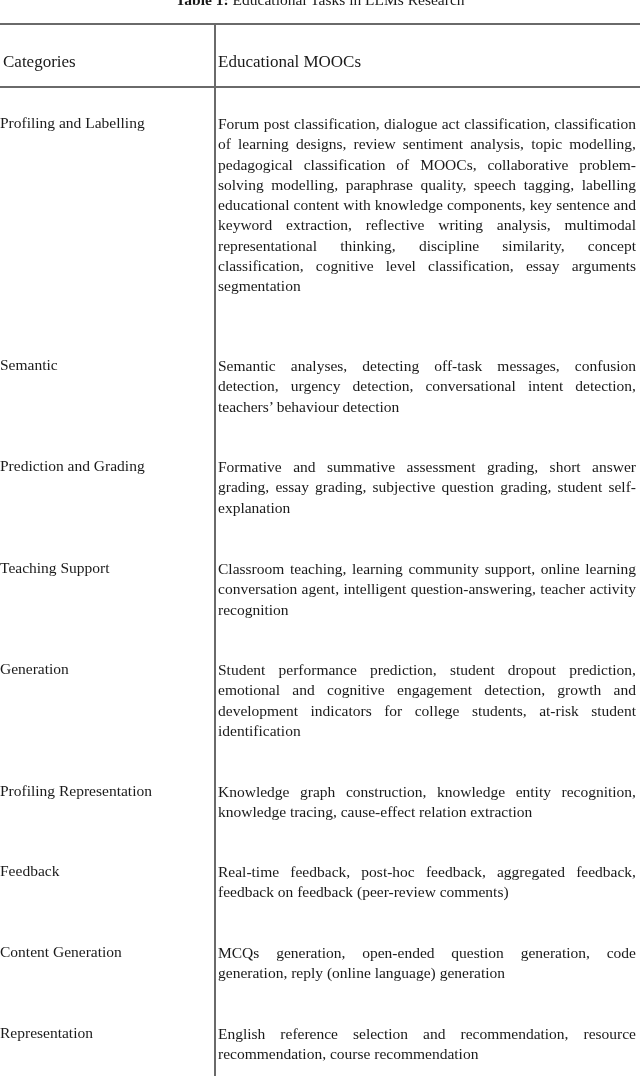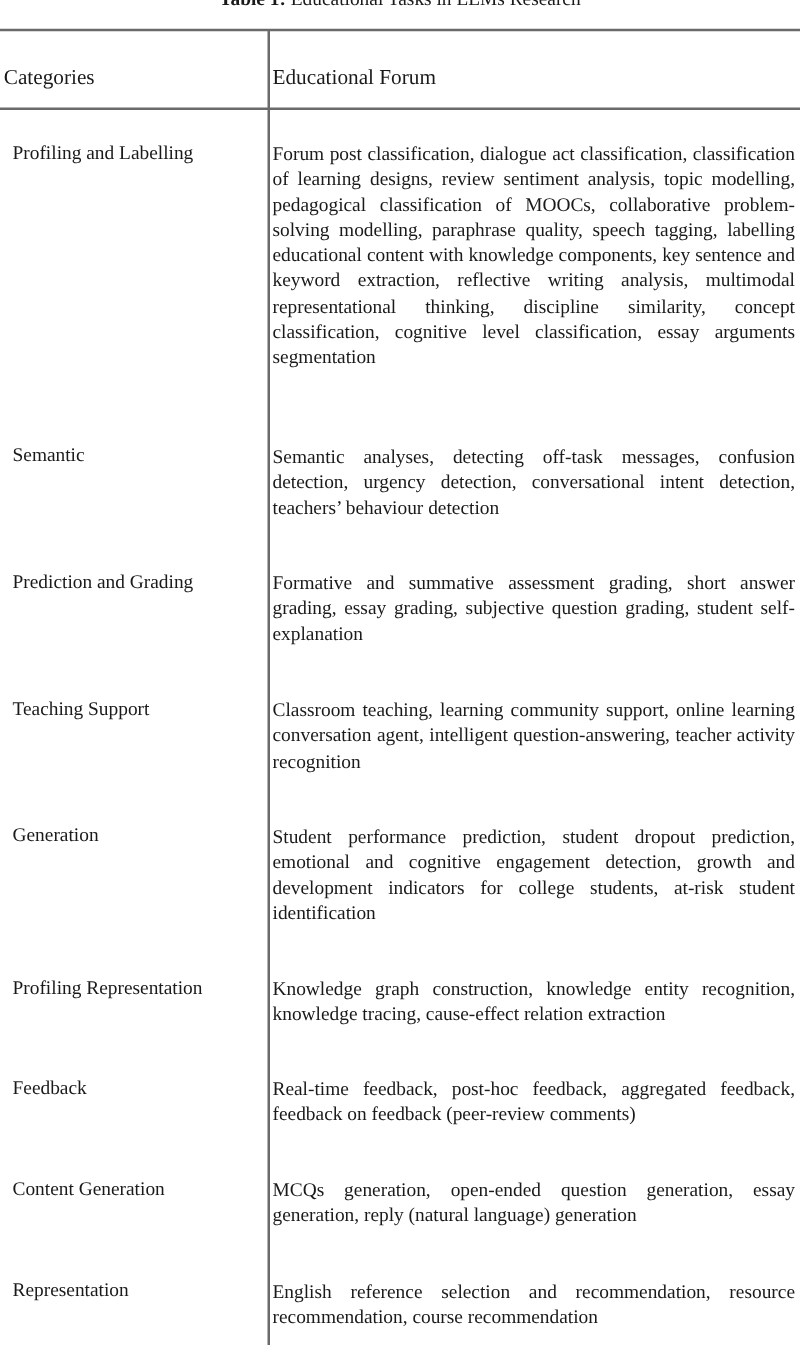--- a/index.html
+++ b/index.html
@@ -8,39 +8,39 @@
   .caption { position:absolute; top:-9px; left:0; width:640px; text-align:center;
              font-size:15.5px; font-family:"Liberation Serif", serif; }
   .caption b { font-weight:bold; }
   .rule-top { position:absolute; left:0; top:23px; width:640px; height:2px; background:#6a6a6a; }
   .rule-head { position:absolute; left:0; top:86px; width:640px; height:2px; background:#6a6a6a; }
   .vline { position:absolute; left:214px; top:24px; width:2px; height:1052px; background:#6a6a6a; }
   .hdr { position:absolute; top:52px; font-size:17px; font-family:"Liberation Serif", serif; }
   .hdr.c1 { left:3px; }
   .hdr.c2 { left:218px; }
   .row { position:absolute; left:0; width:640px; }
-  .cat { position:absolute; left:10px; top:0; font-size:15.5px; font-family:"Liberation Serif", serif; white-space:nowrap; }
+  .cat { position:absolute; left:0; top:0; font-size:15.5px; font-family:"Liberation Serif", serif; white-space:nowrap; }
   .tasks { position:absolute; left:218px; top:0; width:418px; font-size:15.5px;
            line-height:20.3px; text-align:justify; hyphens:auto;
            font-family:"Liberation Serif", serif; }
 </style>
 </head>
 <body>
 
 <div class="caption">
   <b>Table 1:</b>
   <span>Educational Tasks in LLMs Research</span>
 </div>
 
 <div class="rule-top"></div>
 <div class="vline"></div>
 <div class="rule-head"></div>
 
 <div class="hdr c1">Categories</div>
-<div class="hdr c2">Educational Forum</div>
+<div class="hdr c2">Educational MOOCs</div>
 
 <div class="row" style="top:114px">
   <div class="cat">Profiling and Labelling</div>
   <div class="tasks">Forum post classification, dialogue act classification, classification of learning designs, review sentiment analysis, topic modelling, pedagogical classification of MOOCs, collaborative problem-solving modelling, paraphrase quality, speech tagging, labelling educational content with knowledge components, key sentence and keyword extraction, reflective writing analysis, multimodal representational thinking, discipline similarity, concept classification, cognitive level classification, essay arguments segmentation</div>
 </div>
 <div class="row" style="top:356px">
   <div class="cat">Semantic</div>
   <div class="tasks">Semantic analyses, detecting off-task messages, confusion detection, urgency detection, conversational intent detection, teachers’ behaviour detection</div>
 </div>
 <div class="row" style="top:457px">
@@ -58,18 +58,18 @@
 <div class="row" style="top:782px">
   <div class="cat">Profiling Representation</div>
   <div class="tasks">Knowledge graph construction, knowledge entity recognition, knowledge tracing, cause-effect relation extraction</div>
 </div>
 <div class="row" style="top:862px">
   <div class="cat">Feedback</div>
   <div class="tasks">Real-time feedback, post-hoc feedback, aggregated feedback, feedback on feedback (peer-review comments)</div>
 </div>
 <div class="row" style="top:943px">
   <div class="cat">Content Generation</div>
-  <div class="tasks">MCQs generation, open-ended question generation, essay generation, reply (natural language) generation</div>
+  <div class="tasks">MCQs generation, open-ended question generation, code generation, reply (online language) generation</div>
 </div>
 <div class="row" style="top:1024px">
   <div class="cat">Representation</div>
   <div class="tasks">English reference selection and recommendation, resource recommendation, course recommendation</div>
 </div>
 
 </body></html>

